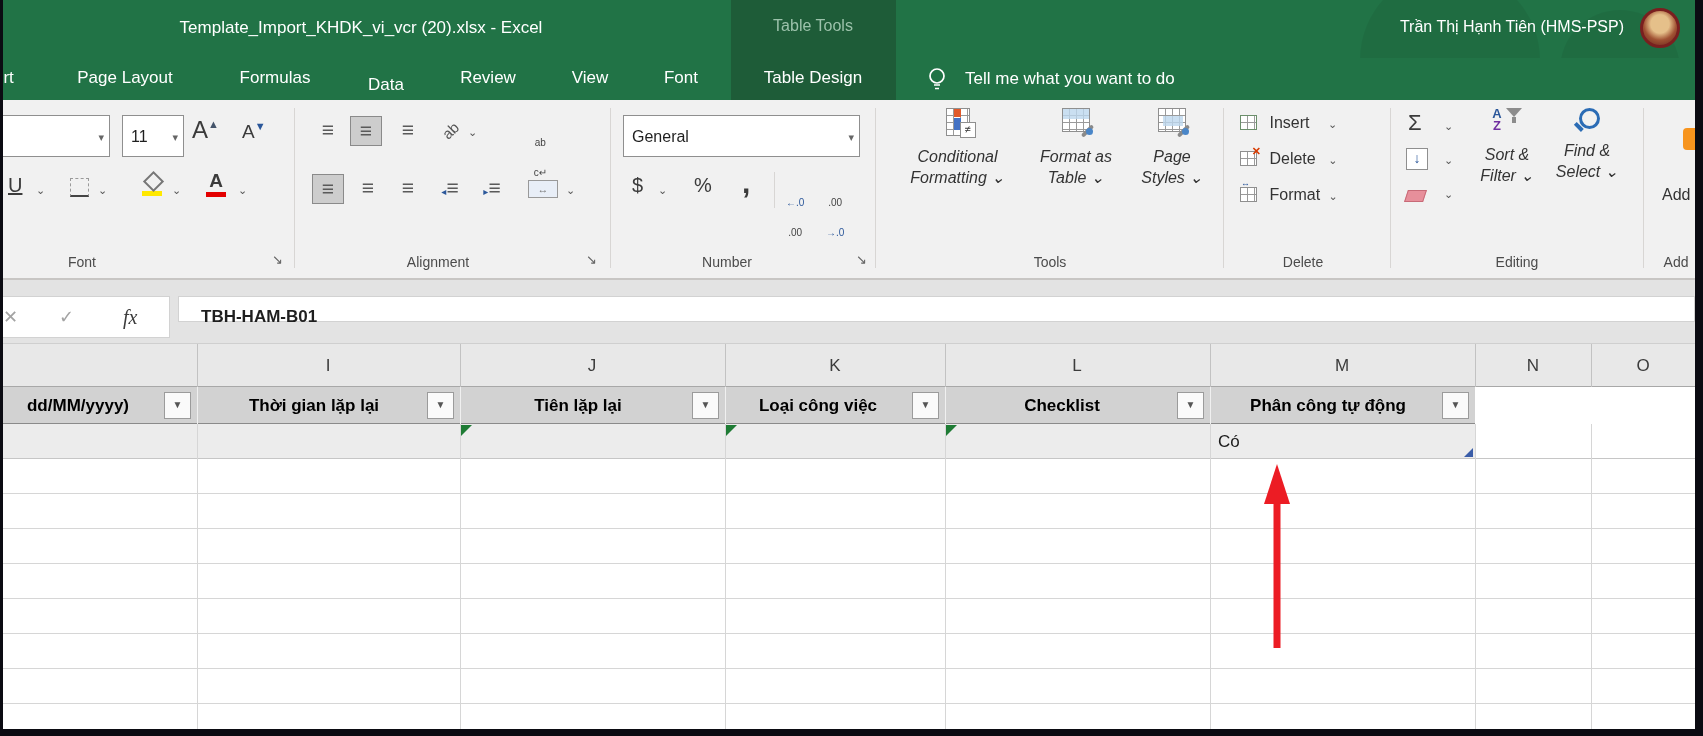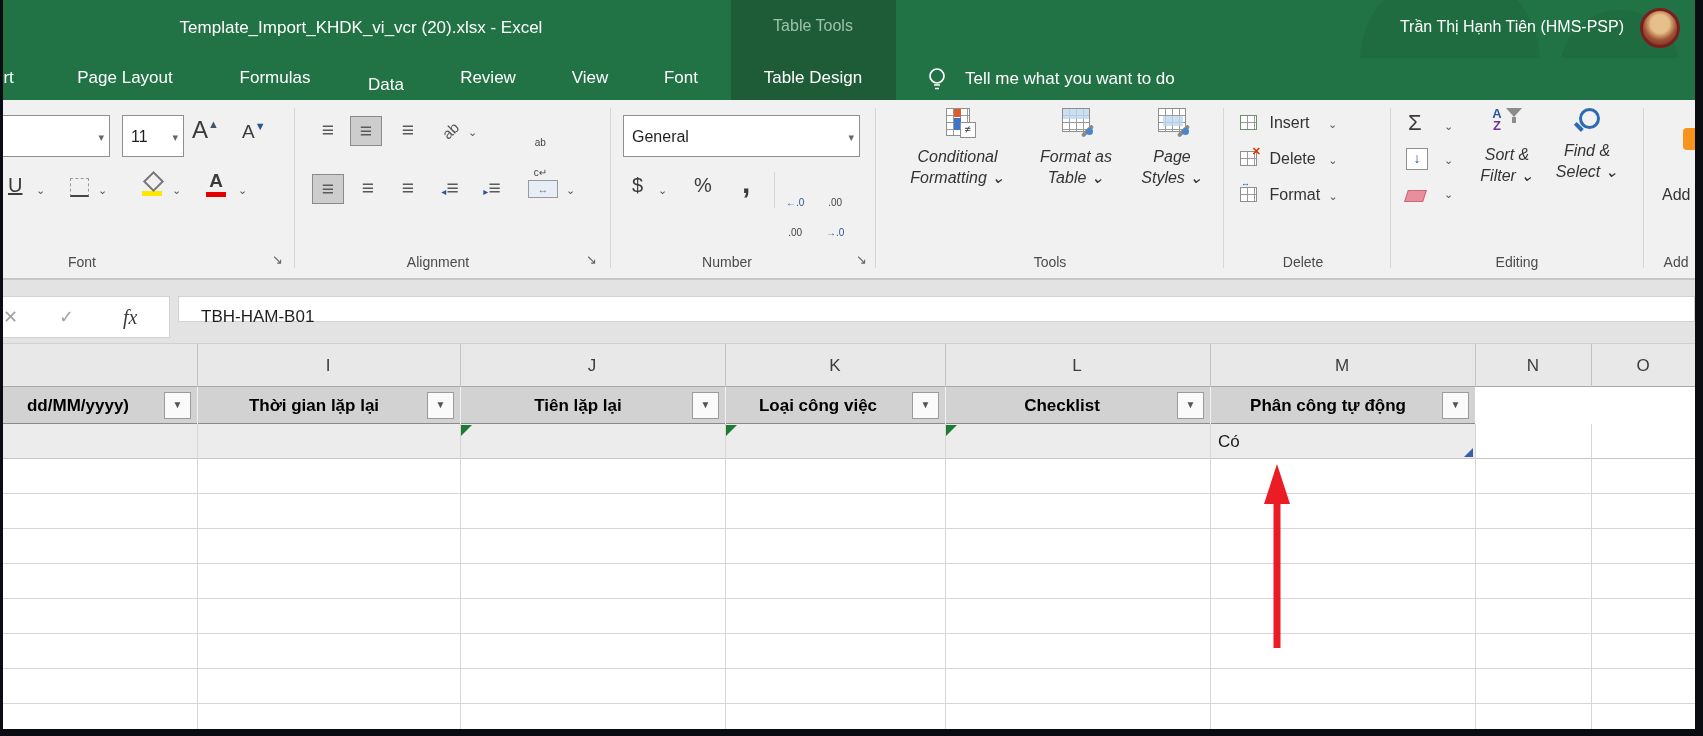--- a/index.html
+++ b/index.html
@@ -272,21 +272,21 @@
     <div class="abs glabel" style="left:1676px;">Add</div>
   </div>
 
   <div class="abs fbar"></div>
   <div class="abs fbox" style="left:0;top:296px;width:170px;height:42px;">
     <span class="abs fsym" style="left:2px;">✕</span>
     <span class="abs fsym" style="left:58px;">✓</span>
     <span class="abs fx" style="left:122px;">fx</span>
   </div>
   <div class="abs" style="left:170px;top:296px;width:8px;height:42px;background:#e3e3e3;"></div>
-  <div class="abs fbox fval" style="left:178px;top:296px;width:1517px;height:26px;">TBH-HAM-B01</div>
+  <div class="abs fbox fval" style="left:178px;top:296px;width:1517px;height:26px;font-weight:bold;">TBH-HAM-B01</div>
 
   <div class="abs colhead"></div>
   <div class="abs colsep" style="left:197px;"></div>
   <div class="abs colsep" style="left:460px;"></div>
   <div class="abs colsep" style="left:725px;"></div>
   <div class="abs colsep" style="left:945px;"></div>
   <div class="abs colsep" style="left:1210px;"></div>
   <div class="abs colsep" style="left:1475px;"></div>
   <div class="abs colsep" style="left:1591px;"></div>
   <div class="abs colletter" style="left:328px;">I</div>

